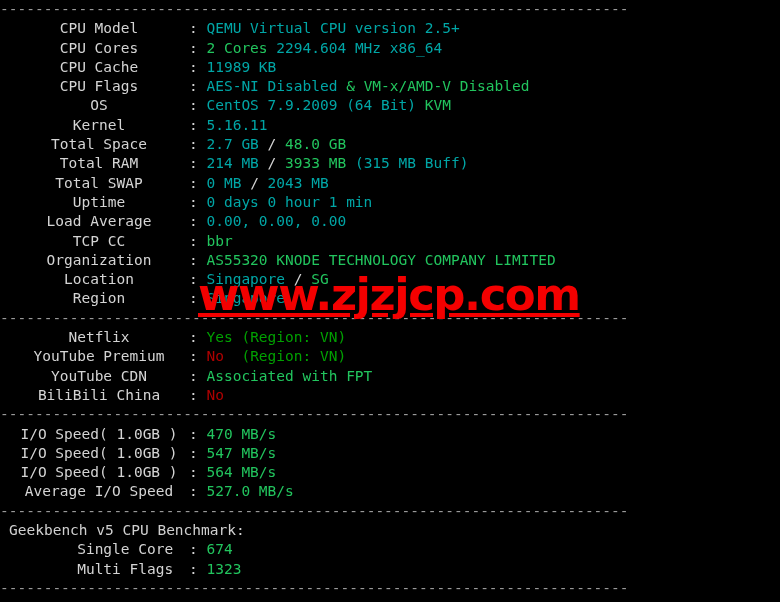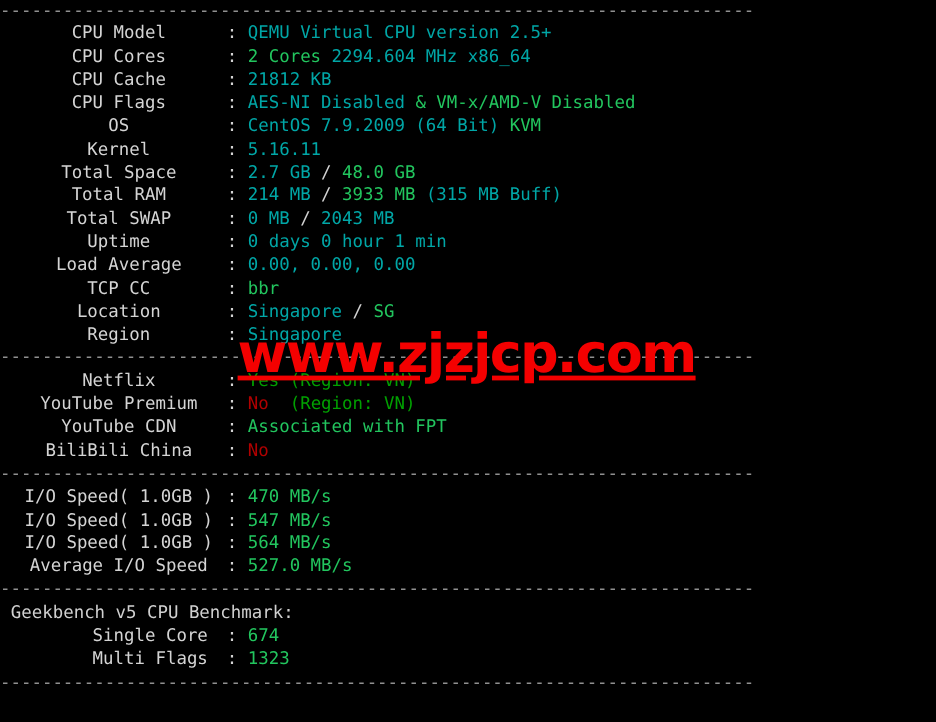--- a/index.html
+++ b/index.html
@@ -75,40 +75,41 @@
 <body>
 
 <div id="terminal">
 
   <div class="sep">------------------------------------------------------------------------</div>
 
   <div class="line"><span class="lbl">CPU Model</span><span class="colon">: </span><span class="v-cyan">QEMU Virtual CPU version 2.5+</span></div>
 
   <div class="line"><span class="lbl">CPU Cores</span><span class="colon">: </span><span class="v-yellow">2 Cores</span><span class="v-white"> </span><span class="v-cyan">2294.604 MHz x86_64</span></div>
 
-  <div class="line"><span class="lbl">CPU Cache</span><span class="colon">: </span><span class="v-cyan">21812 KB</span></div>
+  <div class="line"><span class="lbl">CPU Cache</span><span class="colon">: </span><span class="v-cyan">11989 KB</span></div>
 
   <div class="line"><span class="lbl">CPU Flags</span><span class="colon">: </span><span class="v-cyan">AES-NI Disabled</span><span> </span><span class="v-yellow">&amp;</span><span> </span><span class="v-yellow">VM-x/AMD-V Disabled</span></div>
 
   <div class="line"><span class="lbl">OS</span><span class="colon">: </span><span class="v-cyan">CentOS 7.9.2009 (64 Bit)</span><span> </span><span class="v-yellow">KVM</span></div>
 
   <div class="line"><span class="lbl">Kernel</span><span class="colon">: </span><span class="v-cyan">5.16.11</span></div>
 
   <div class="line"><span class="lbl">Total Space</span><span class="colon">: </span><span class="v-cyan">2.7 GB</span><span> </span><span class="v-white">/</span><span> </span><span class="v-yellow">48.0 GB</span></div>
 
   <div class="line"><span class="lbl">Total RAM</span><span class="colon">: </span><span class="v-cyan">214 MB</span><span> </span><span class="v-white">/</span><span> </span><span class="v-yellow">3933 MB</span><span> </span><span class="v-cyan">(315 MB Buff)</span></div>
 
   <div class="line"><span class="lbl">Total SWAP</span><span class="colon">: </span><span class="v-cyan">0 MB</span><span> </span><span class="v-white">/</span><span> </span><span class="v-cyan">2043 MB</span></div>
 
   <div class="line"><span class="lbl">Uptime</span><span class="colon">: </span><span class="v-cyan">0 days 0 hour 1 min</span></div>
 
   <div class="line"><span class="lbl">Load Average</span><span class="colon">: </span><span class="v-cyan">0.00, 0.00, 0.00</span></div>
 
   <div class="line"><span class="lbl">TCP CC</span><span class="colon">: </span><span class="v-yellow">bbr</span></div>
 
+  <div class="line"><span class="lbl">Organization</span><span class="colon">: </span><span class="v-yellow">AS55320 KNODE TECHNOLOGY COMPANY LIMITED</span></div>
 
   <div class="line"><span class="lbl">Location</span><span class="colon">: </span><span class="v-cyan">Singapore</span><span> </span><span class="v-white">/</span><span> </span><span class="v-yellow">SG</span></div>
 
   <div class="line"><span class="lbl">Region</span><span class="colon">: </span><span class="v-cyan">Singapore</span></div>
 
   <div class="sep">------------------------------------------------------------------------</div>
 
 
   <div class="line"><span class="lbl">Netflix</span><span class="colon">: </span><span class="v-green">Yes</span><span> </span><span class="v-green">(Region: VN)</span></div>
 

